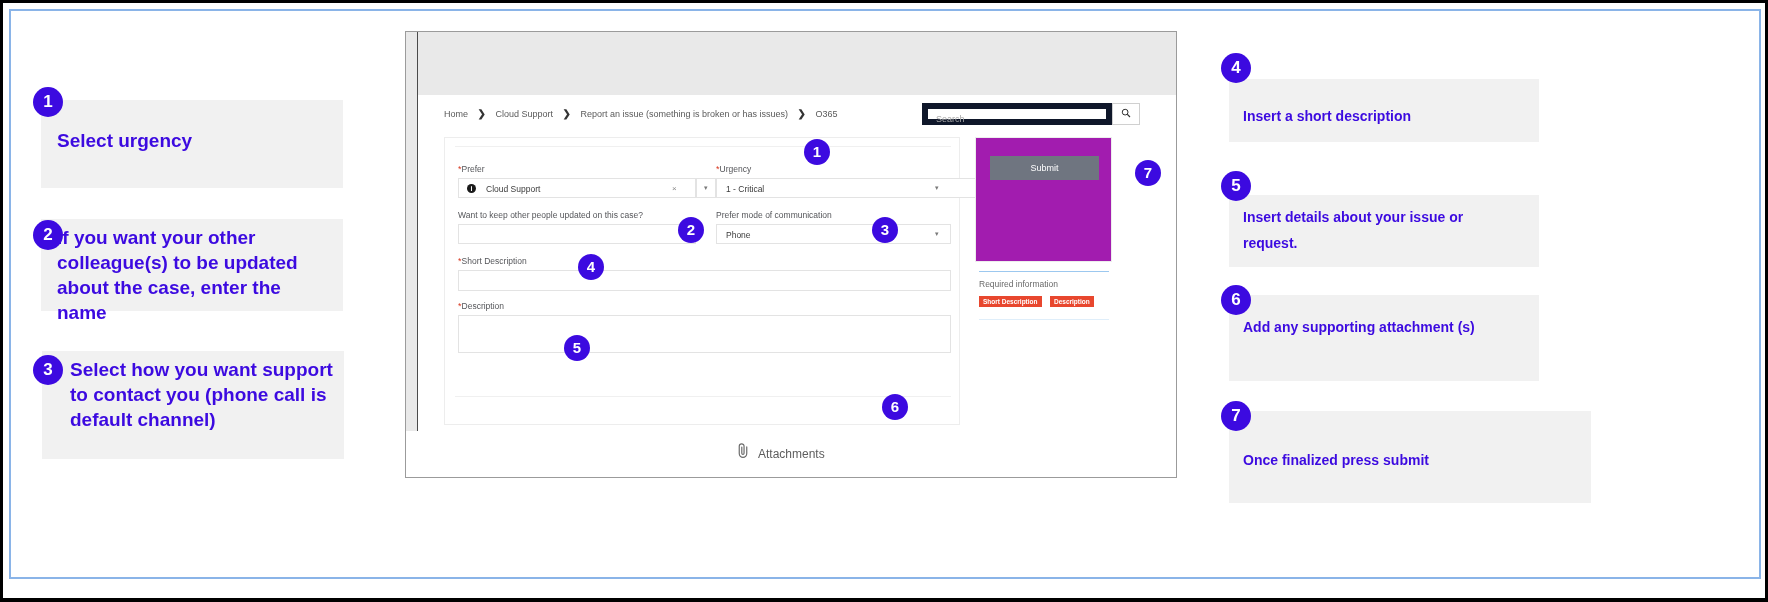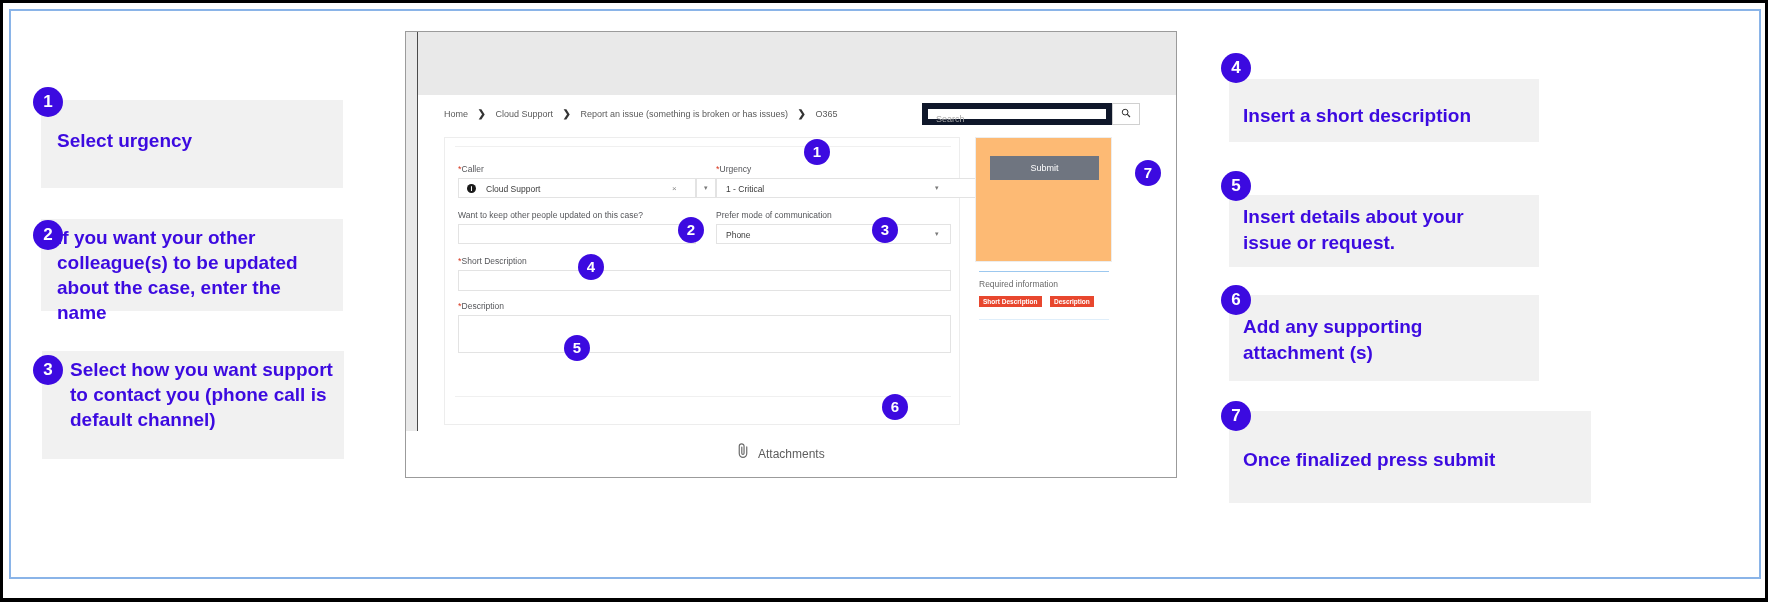--- a/index.html
+++ b/index.html
@@ -51,21 +51,21 @@
     z-index: 20;
   }
   .note .txt { position: absolute; }
 
   
   .rnote {
     position: absolute;
     background: #f1f1f1;
     color: #3c0ae0;
     font-weight: bold;
-    font-size: 19px;
+    font-size: 14px;
     line-height: 26px;
     z-index: 20;
   }
   .rnote .txt { position: absolute; left: 14px; }
 
   
   .shot {
     position: absolute;
     left: 402px; top: 28px;
     width: 772px; height: 447px;
@@ -133,21 +133,21 @@
   
   .formcard {
     position: absolute; left: 26px; top: 42px;
     width: 516px; height: 288px;
     background: #ffffff;
     border: 1px solid #ededed;
   }
   .sidecard {
     position: absolute; left: 557px; top: 42px;
     width: 137px; height: 125px;
-    background: #fdba74;
+    background: #a21caf;
     border: 1px solid #ededed;
   }
   .submit-btn {
     position: absolute; left: 14px; top: 18px;
     width: 109px; height: 24px;
     background: #6f7580;
     color: #ffffff;
     font-size: 9px;
     text-align: center;
     line-height: 24px;
@@ -298,21 +298,21 @@
             <circle cx="6.6" cy="6.6" r="4.6" fill="none" stroke="#333" stroke-width="1.6"></circle>
             <line x1="10" y1="10" x2="14.4" y2="14.4" stroke="#333" stroke-width="1.8"></line>
           </svg>
         </div>
       </div>
 
       <div class="formcard">
         <div class="hr-light" style="left:10px; top:8px; width:496px;"></div>
 
         <span class="fld-label" style="left:13px; top:26px;">
-          <span class="req-star">*</span><span>Caller</span>
+          <span class="req-star">*</span><span>Prefer</span>
         </span>
         <div class="fld-box" style="left:13px; top:40px; width:238px; height:20px;">
           <span class="caller-ico" style="left:8px; top:5px;">i</span>
           <span class="fld-val" style="left:27px; top:5px;">Cloud Support</span>
           <span class="clear-x" style="left:213px; top:5px;">×</span>
         </div>
         <div class="fld-box split-btn" style="left:251px; top:40px; height:20px;">
           <span class="caret" style="left:7px; top:5px;">▾</span>
         </div>
 

